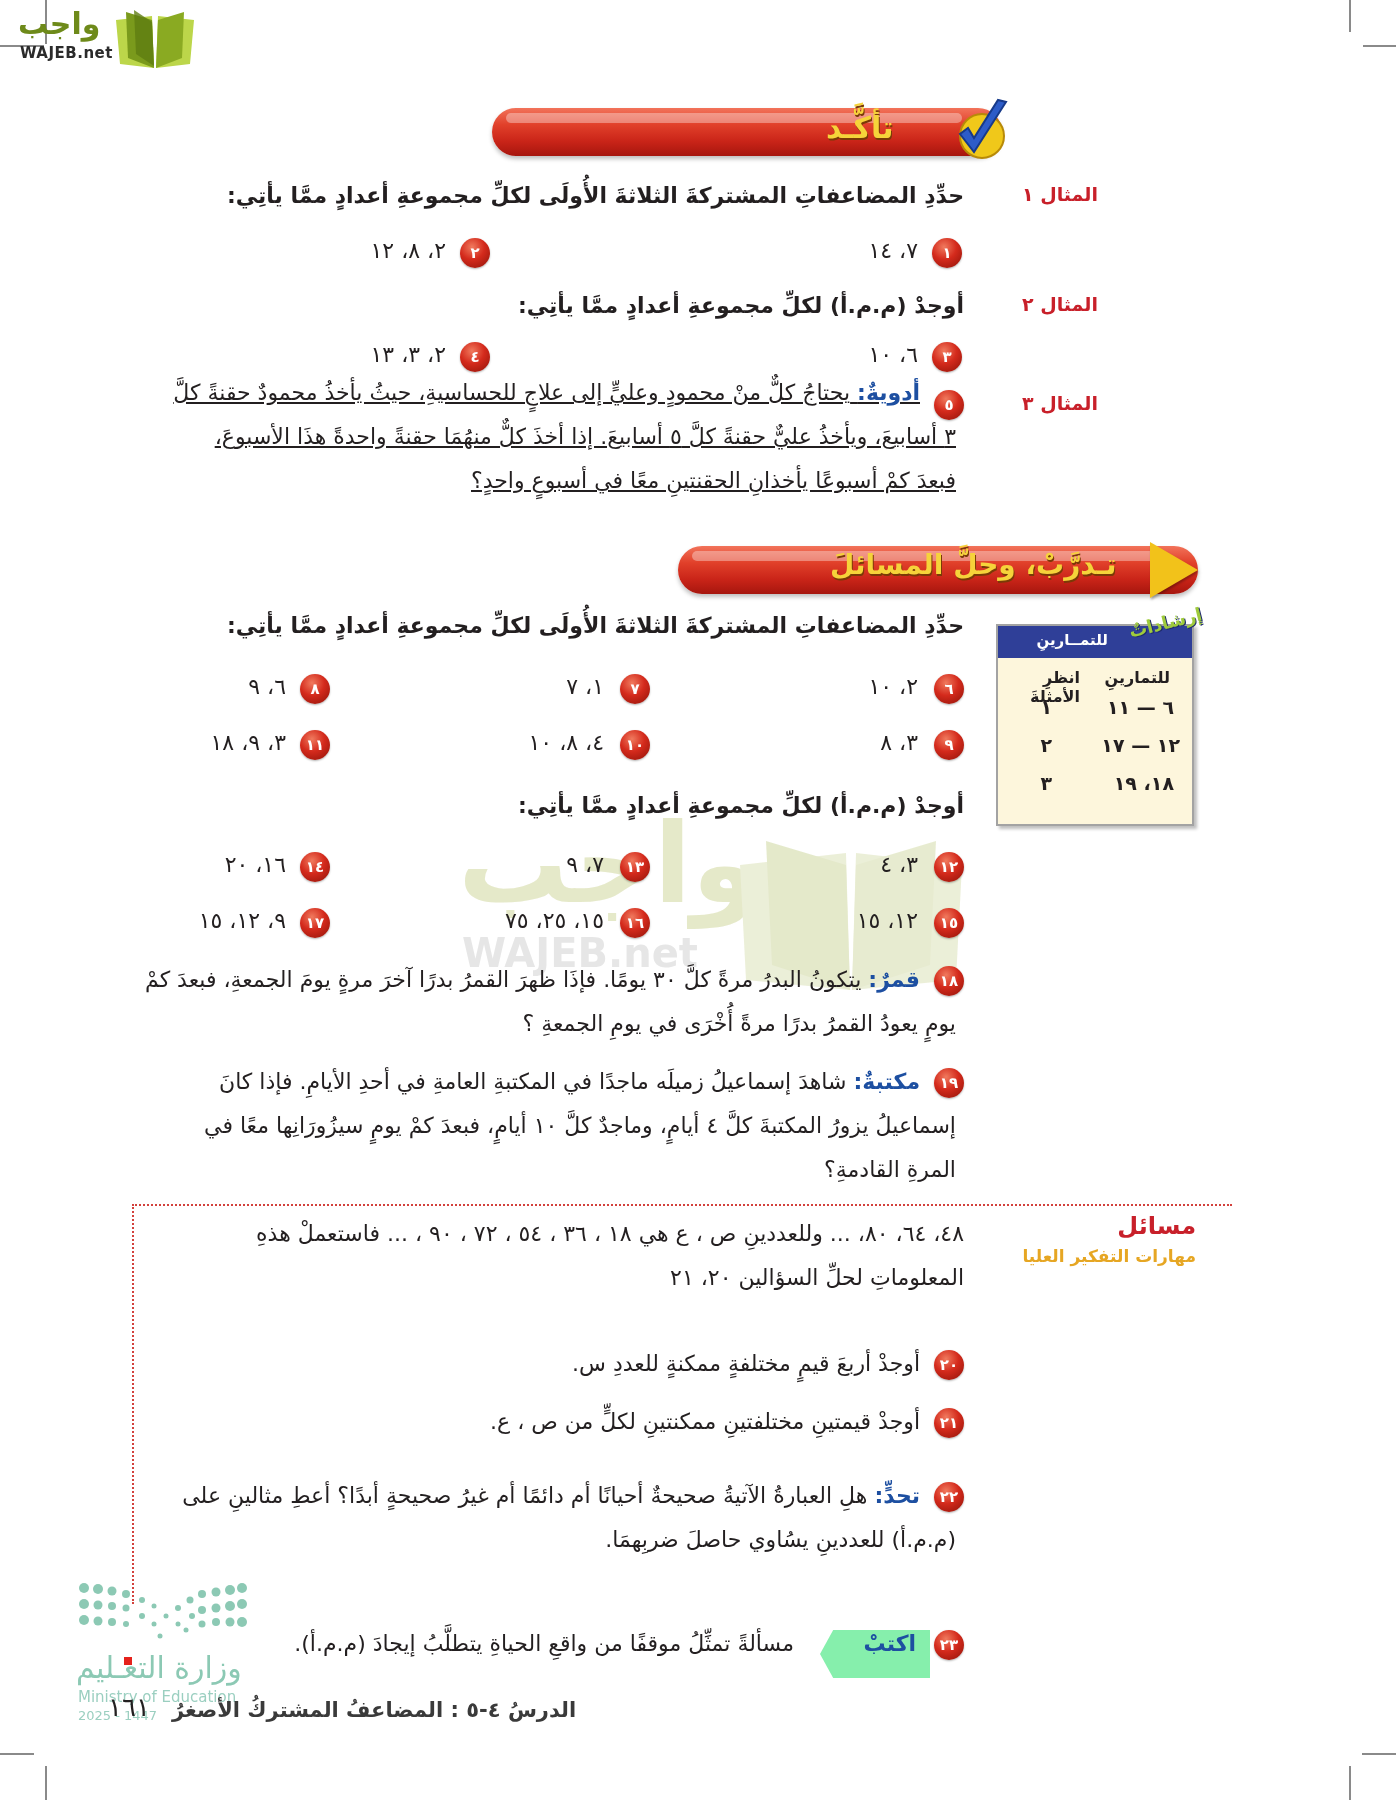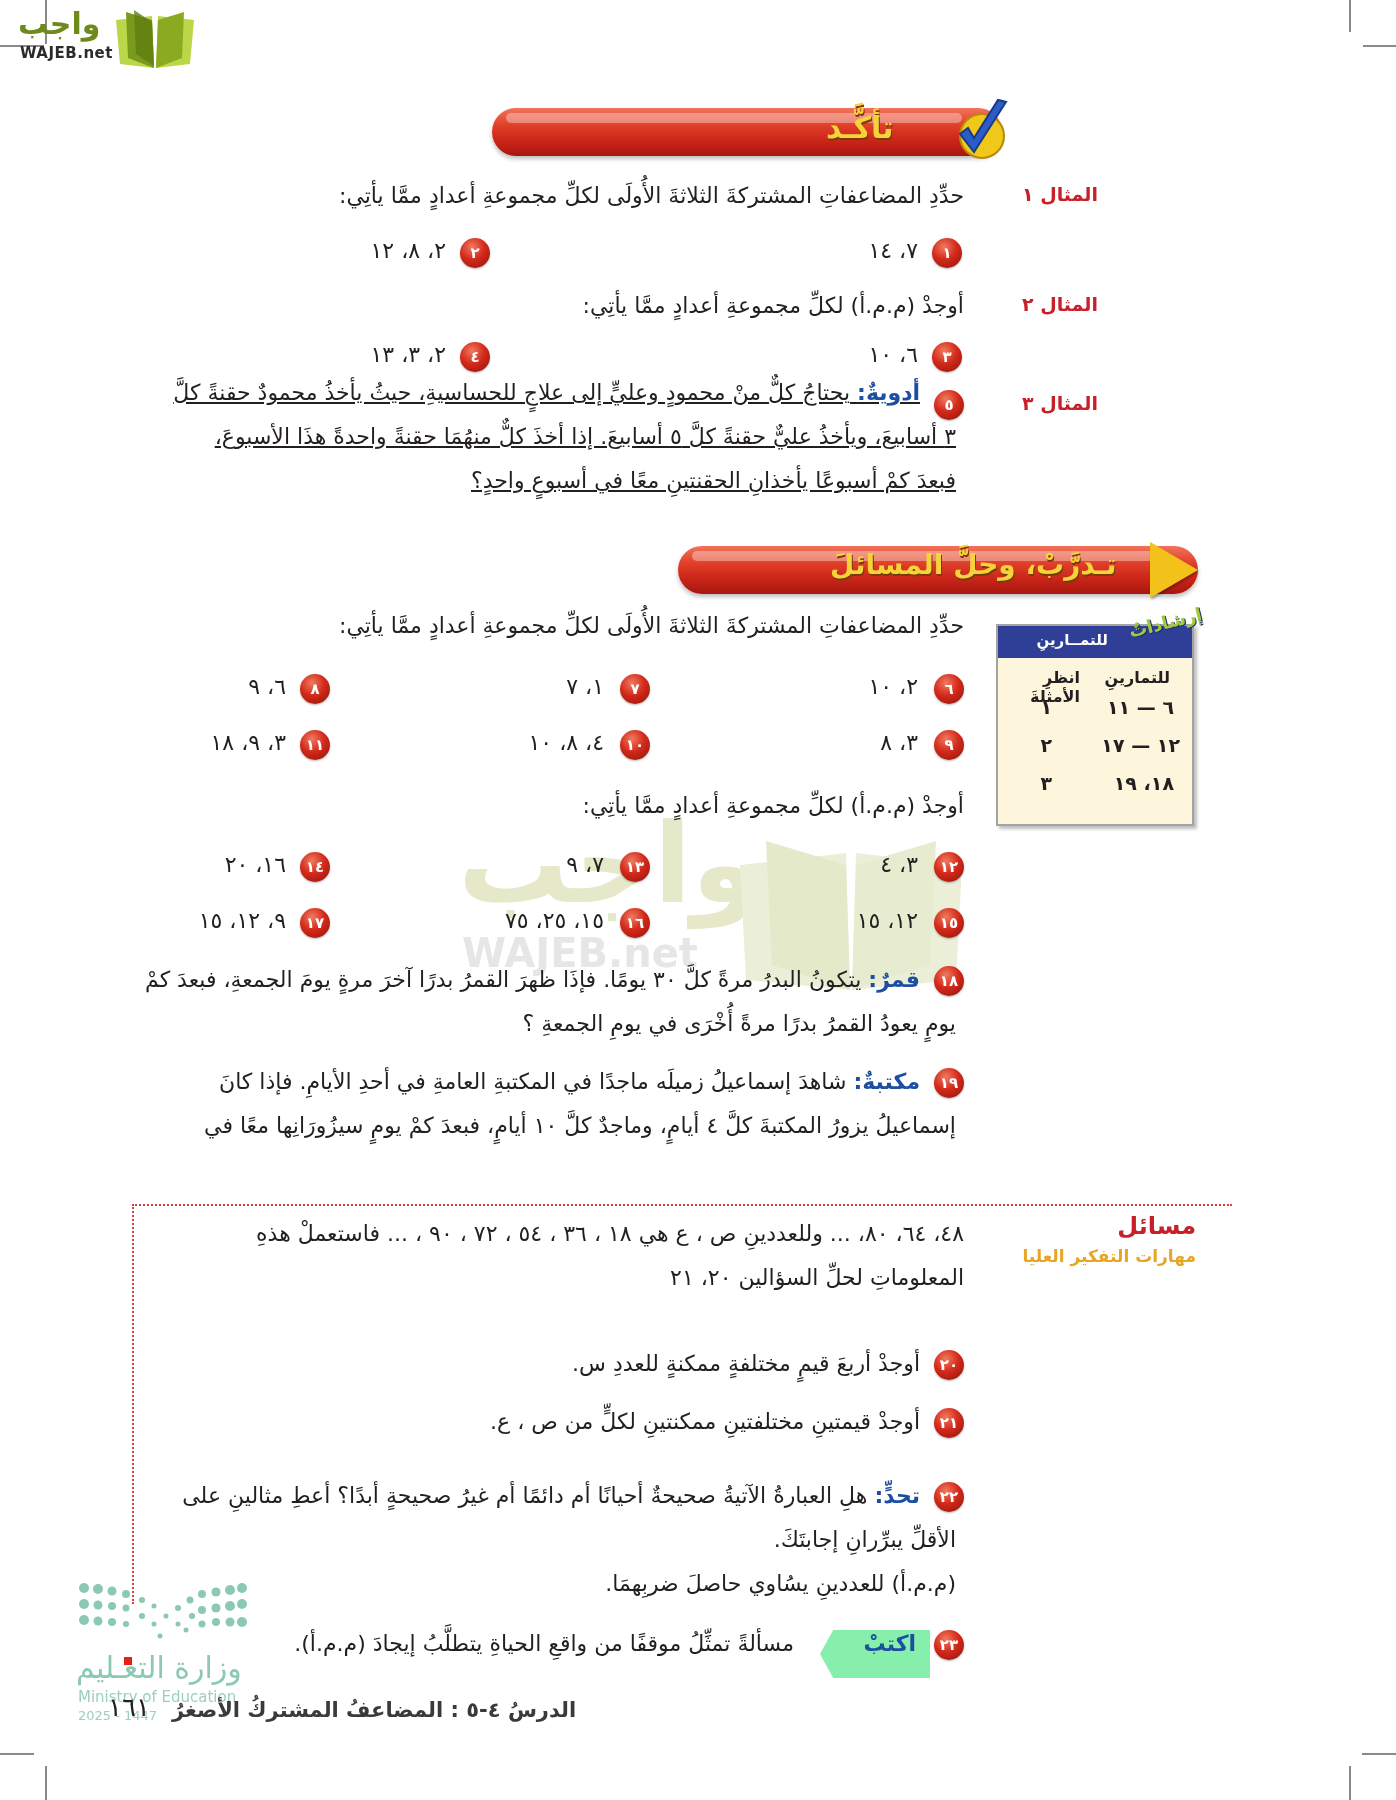--- a/index.html
+++ b/index.html
@@ -21,21 +21,21 @@
   .banner::before { content: ""; position: absolute; left: 14px; right: 40px; top: 5px; height: 10px; border-radius: 6px; background: rgba(255,255,255,0.35); }
   .banner-title { position: absolute; font-size: 30px; font-weight: bold; color: #f6d33a; text-shadow: 1px 2px 0 #7a3a06; direction: rtl; white-space: nowrap; }
 
   .check-icon { position: absolute; }
   .arrow-tri { position: absolute; width: 0; height: 0; border-top: 28px solid transparent; border-bottom: 28px solid transparent; border-left: 48px solid #f2c21a; filter: drop-shadow(1px 2px 1px rgba(0,0,0,0.3)); }
 
   
   .ex-label { position: absolute; font-size: 19px; font-weight: bold; color: #c8202a; direction: rtl; white-space: nowrap; }
 
   .q-text { position: absolute; font-size: 22px; color: #231f20; direction: rtl; line-height: 44px; text-align: right; }
-  .q-text.bold { font-weight: normal; }
+  .q-text.bold { font-weight: bold; }
 
   .badge { position: absolute; width: 30px; height: 30px; border-radius: 50%; background: radial-gradient(circle at 40% 30%, #f07a5e 0%, #d42a1c 45%, #8e1208 100%); color: #fff; font-size: 15px; font-weight: bold; display: flex; align-items: center; justify-content: center; box-shadow: 0 1px 2px rgba(0,0,0,0.3); }
   .item-val { position: absolute; font-size: 22px; color: #231f20; direction: rtl; white-space: nowrap; }
 
   .topic { color: #1d4fa1; font-weight: bold; }
 
   
   .hint-box { position: absolute; left: 996px; top: 624px; width: 198px; height: 202px; background: #fdf6dc; border: 2px solid #a3a3a3; box-shadow: 3px 3px 3px rgba(0,0,0,0.25); }
   .hint-head { position: absolute; left: 0; top: 0; width: 100%; height: 32px; background: #2f3f98; }
   .hint-head-title { position: absolute; right: 84px; top: 5px; font-size: 15px; font-weight: bold; color: #fff; direction: rtl; }
@@ -172,20 +172,21 @@
 <div class="badge" style="left:934px;top:966px;">١٨</div>
 <div class="q-text" style="right:476px;top:958px;width:800px;">
   <div><span class="topic">قمرٌ:</span> <span>يتكونُ البدرُ مرةً كلَّ ٣٠ يومًا. فإذَا ظهرَ القمرُ بدرًا آخرَ مرةٍ يومَ الجمعةِ، فبعدَ كمْ</span></div>
   <div style="margin-right:-36px;">يومٍ يعودُ القمرُ بدرًا مرةً أُخْرَى في يومِ الجمعةِ ؟</div>
 </div>
 
 <div class="badge" style="left:934px;top:1068px;">١٩</div>
 <div class="q-text" style="right:476px;top:1060px;width:800px;">
   <div><span class="topic">مكتبةٌ:</span> <span>شاهدَ إسماعيلُ زميلَه ماجدًا في المكتبةِ العامةِ في أحدِ الأيامِ. فإذا كانَ</span></div>
   <div style="margin-right:-36px;">إسماعيلُ يزورُ المكتبةَ كلَّ ٤ أيامٍ، وماجدٌ كلَّ ١٠ أيامٍ، فبعدَ كمْ يومٍ سيزُورَانِها معًا في</div>
+  <div style="margin-right:-36px;">المرةِ القادمةِ؟</div>
 </div>
 
 <div class="hint-box">
   <div class="hint-head">
     <span class="hint-head-title">للتمــارينِ</span>
   </div>
   <span class="hint-col" style="right:22px;top:42px;">للتمارينِ</span>
   <span class="hint-col" style="right:112px;top:42px;">انظرِ الأمثلةَ</span>
   <span class="hint-cell" style="right:18px;top:70px;">٦ — ١١</span>
   <span class="hint-cell" style="right:140px;top:70px;">١</span>
@@ -208,21 +209,20 @@
 
 <div class="badge" style="left:934px;top:1350px;">٢٠</div>
 <div class="q-text" style="right:476px;top:1342px;">أوجدْ أربعَ قيمٍ مختلفةٍ ممكنةٍ للعددِ س.</div>
 
 <div class="badge" style="left:934px;top:1408px;">٢١</div>
 <div class="q-text" style="right:476px;top:1400px;">أوجدْ قيمتينِ مختلفتينِ ممكنتينِ لكلٍّ من ص ، ع.</div>
 
 <div class="badge" style="left:934px;top:1482px;">٢٢</div>
 <div class="q-text" style="right:476px;top:1474px;width:820px;">
   <div><span class="topic">تحدٍّ:</span> <span>هلِ العبارةُ الآتيةُ صحيحةٌ أحيانًا أم دائمًا أم غيرُ صحيحةٍ أبدًا؟ أعطِ مثالينِ على</span></div>
-  <div style="margin-right:-36px;">الأقلِّ يبرِّرانِ إجابتَكَ.</div>
   <div style="margin-right:-36px;">(م.م.أ) للعددينِ يسُاوي حاصلَ ضربِهمَا.</div>
 </div>
 
 <div class="badge" style="left:934px;top:1630px;">٢٣</div>
 <div class="write-tag-end"></div>
 <div class="write-tag">
     <span>اكتبْ</span>
   </div>
 <div class="q-text" style="right:602px;top:1622px;">مسألةً تمثِّلُ موقفًا من واقعِ الحياةِ يتطلَّبُ إيجادَ (م.م.أ).</div>
 

